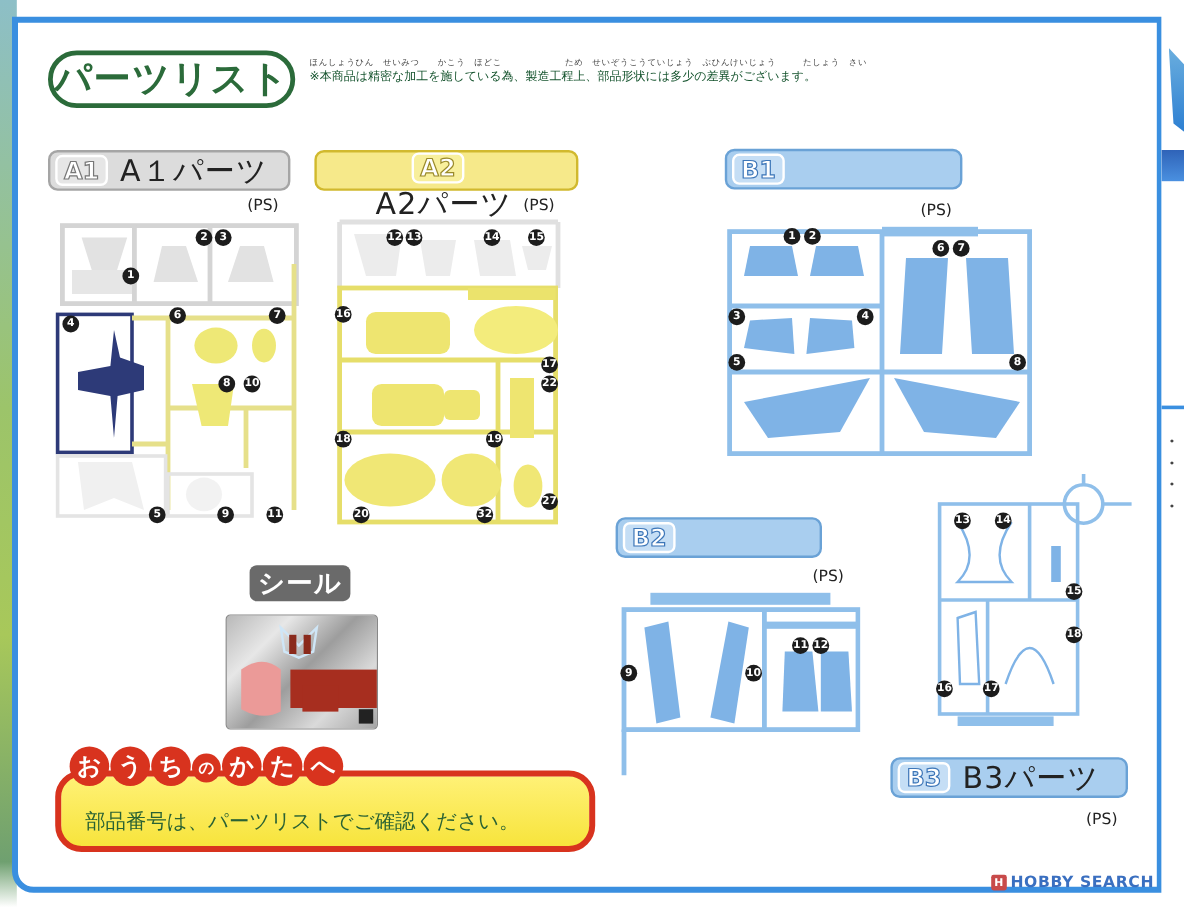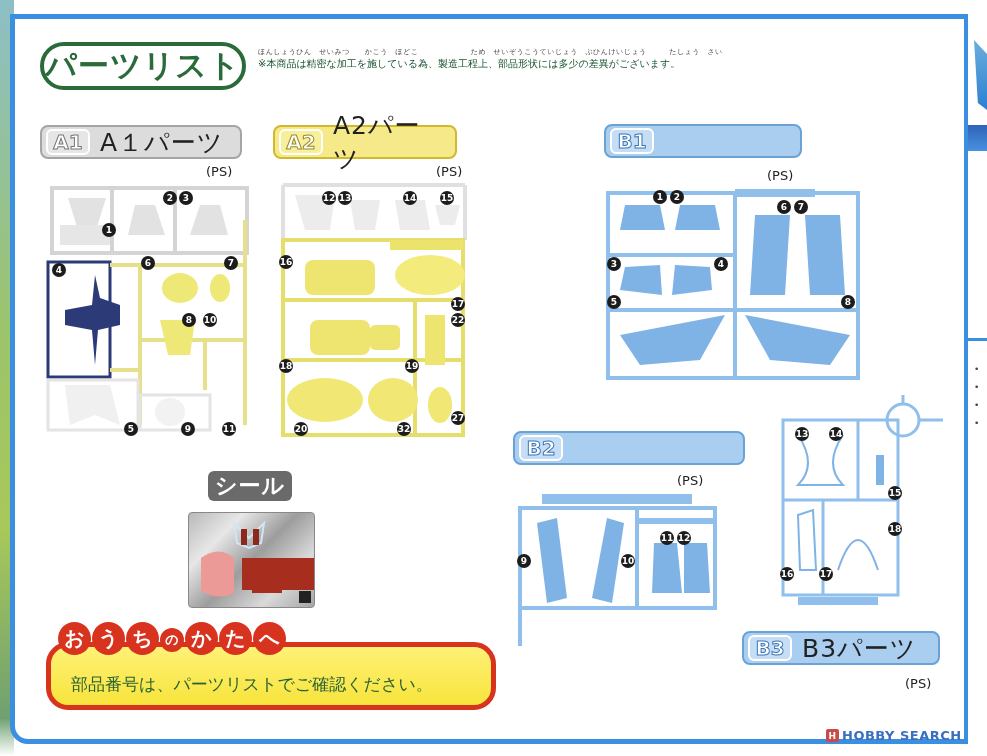--- a/index.html
+++ b/index.html
@@ -30,26 +30,26 @@
     display: flex; align-items: center; padding: 0 8px 0 4px; }
   .label-box .code { height: 26px; min-width: 44px; padding: 0 4px; border-radius: 6px; border: 2px solid #fff;
     display: flex; align-items: center; justify-content: center;
     font-family: "DejaVu Sans", sans-serif; font-size: 20px; font-weight: bold; color: #fff;
     -webkit-text-stroke: 1px #6b6b6b; margin-right: 10px; }
   .label-box .name { font-family: "DejaVu Sans", sans-serif; font-size: 25px; color: #222; letter-spacing: 1px; }
   .ps { position: absolute; font-size: 13px; color: #222; }
 
   .label-a1 { left: 40px; top: 125px; width: 202px; background: #dcdcdc; border-color: #a5a5a5; }
   .label-a1 .code { background: #e6e6e6; -webkit-text-stroke: 1px #777; }
-  .label-a2 { left: 273px; top: 125px; width: 184px; background: #f6e98a; border-color: #d1b92e; }
+  .label-a2 { left: 262px; top: 125px; width: 220px; background: #f6e98a; border-color: #d1b92e; flex-direction: column; }
   .label-a2 .code { background: #f8ef9c; -webkit-text-stroke: 1px #9a8a2a; }
   .label-blue { background: #a9ceef; border-color: #6aa2d6; }
   .label-blue .code { background: #c5def5; -webkit-text-stroke: 1px #3d76b8; }
   .label-b1 { left: 604px; top: 124px; width: 198px; }
-  .label-b2 { left: 513px; top: 431px; width: 232px; }
+  .label-b2 { left: 513px; top: 431px; width: 172px; }
   .label-b3 { left: 742px; top: 631px; width: 198px; }
 
   .runner { position: absolute; }
   .num { position: absolute; width: 14px; height: 14px; border-radius: 50%; background: #1c1c1c; color: #fff;
     font-size: 9px; font-weight: bold; display: flex; align-items: center; justify-content: center; line-height: 1; }
 
   .sticker-label { position: absolute; left: 188px; top: 471px; width: 84px; height: 30px; background: #6a6a6a;
     border-radius: 6px; color: #fff; font-size: 22px; font-weight: bold; display: flex; align-items: center; justify-content: center; letter-spacing: 1px; margin-left: 20px; }
   .sticker-sheet { position: absolute; left: 188px; top: 512px; width: 127px; height: 96px;
     background: linear-gradient(135deg, #b9b9b9 0%, #e7e7e7 25%, #9d9d9d 50%, #dadada 75%, #a5a5a5 100%);

